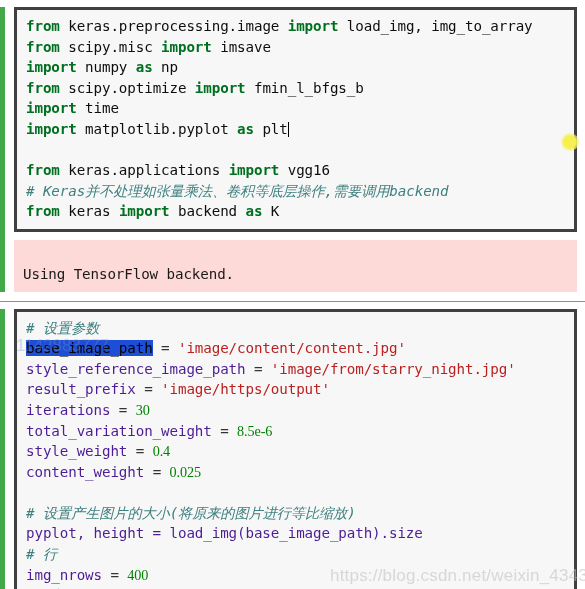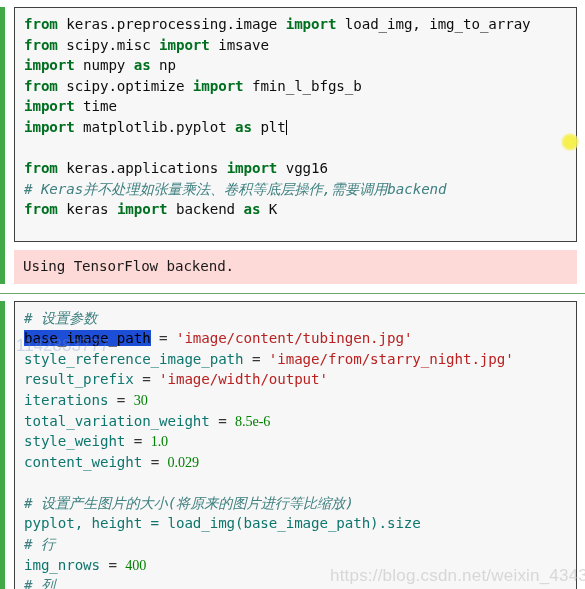--- a/index.html
+++ b/index.html
@@ -40,40 +40,40 @@
 
   .cell-body {
     margin-left: 5px;
     padding: 0;
   }
 
   
   .input-area {
     box-sizing: border-box;
     margin: 7px 8px 0 9px;
-    border: 1px solid #404040;
+    border: 3px solid #404040;
     background: #f7f7f7;
-    padding: 6px 0 21px 0;
+    padding: 6px 0 7px 0;
   }
 
   pre.code {
     margin: 0;
     padding: 0 8px 0 9px;
     font-family: "DejaVu Sans Mono", "Liberation Mono", monospace;
     font-size: 14.2px;
     line-height: 20.6px;
     color: #000000;
     white-space: pre;
     letter-spacing: -0.1px;
   }
 
   
   .k  { color: #007020; font-weight: bold; }   
   .nn { color: #0e0e0e; }                      
-  .n  { color: #0f766e; text-align: center; }                      
+  .n  { color: #4c1d95; text-align: center; }                      
   .s  { color: #BA2121; }                      
   .mi { color: #008000; font-family: Liberation Serif, serif; }                      
   .nb { color: #008000; }                      
   .o  { color: #AA22FF; font-weight: bold; }   
   .op { color: #333333; }                      
   .c  { color: #408080; font-style: italic; }  
   .hl { background: #1d4ed8; }                 
 
   .caret {
     display: inline-block;
@@ -82,21 +82,21 @@
     background: #000;
     vertical-align: -3px;
     margin-left: 0px;
   }
 
   
   .output-stderr {
     box-sizing: border-box;
     margin: 8px 8px 0 9px;
     background: #fdd9d7;
-    padding: 6px 0 7px 0;
+    padding: 24px 0 7px 0;
   }
   pre.stderr {
     margin: 0;
     padding: 0 8px 0 9px;
     font-family: "DejaVu Sans Mono", "Liberation Mono", monospace;
     font-size: 14.2px;
     line-height: 20.6px;
     color: #1a1a1a;
     white-space: pre;
     letter-spacing: -0.1px;
@@ -173,27 +173,27 @@
     </div>
   </div>
 
   <div class="cell-divider"></div>
 
   <div class="cell">
     <div class="cell-selbar"></div>
     <div class="cell-body">
       <div class="input-area">
         <pre class="code" id="code-2"><span class="c"># 设置参数</span>
-<span class="hl">base_image_path</span><span class="op"> = </span><span class="s">'image/content/tubingen.jpg'</span>
+<span class="hl">base_image_path</span><span class="op"> = </span><span class="s">'image/content/content.jpg'</span>
 <span class="n">style_reference_image_path</span><span class="op"> = </span><span class="s">'image/from/starry_night.jpg'</span>
-<span class="n">result_prefix</span><span class="op"> = </span><span class="s">'image/width/output'</span>
+<span class="n">result_prefix</span><span class="op"> = </span><span class="s">'image/https/output'</span>
 <span class="n">iterations</span><span class="op"> = </span><span class="mi">30</span>
 <span class="n">total_variation_weight</span><span class="op"> = </span><span class="mi">8.5e-6</span>
-<span class="n">style_weight</span><span class="op"> = </span><span class="mi">1.0</span>
-<span class="n">content_weight</span><span class="op"> = </span><span class="mi">0.029</span>
+<span class="n">style_weight</span><span class="op"> = </span><span class="mi">0.4</span>
+<span class="n">content_weight</span><span class="op"> = </span><span class="mi">0.025</span>
 
 <span class="c"># 设置产生图片的大小(将原来的图片进行等比缩放)</span>
 <span class="n">pyplot, height = load_img(base_image_path).size</span>
 <span class="c"># 行</span>
 <span class="n">img_nrows</span><span class="op"> = </span><span class="mi">400</span>
 <span class="c"># 列</span>
 <span class="n">img_ncols</span><span class="op"> = </span><span class="nb">int</span><span class="n">(width </span><span class="o">*</span><span class="n"> img_nrows </span><span class="o">/</span><span class="n"> height)</span></pre>
       </div>
     </div>
   </div>

